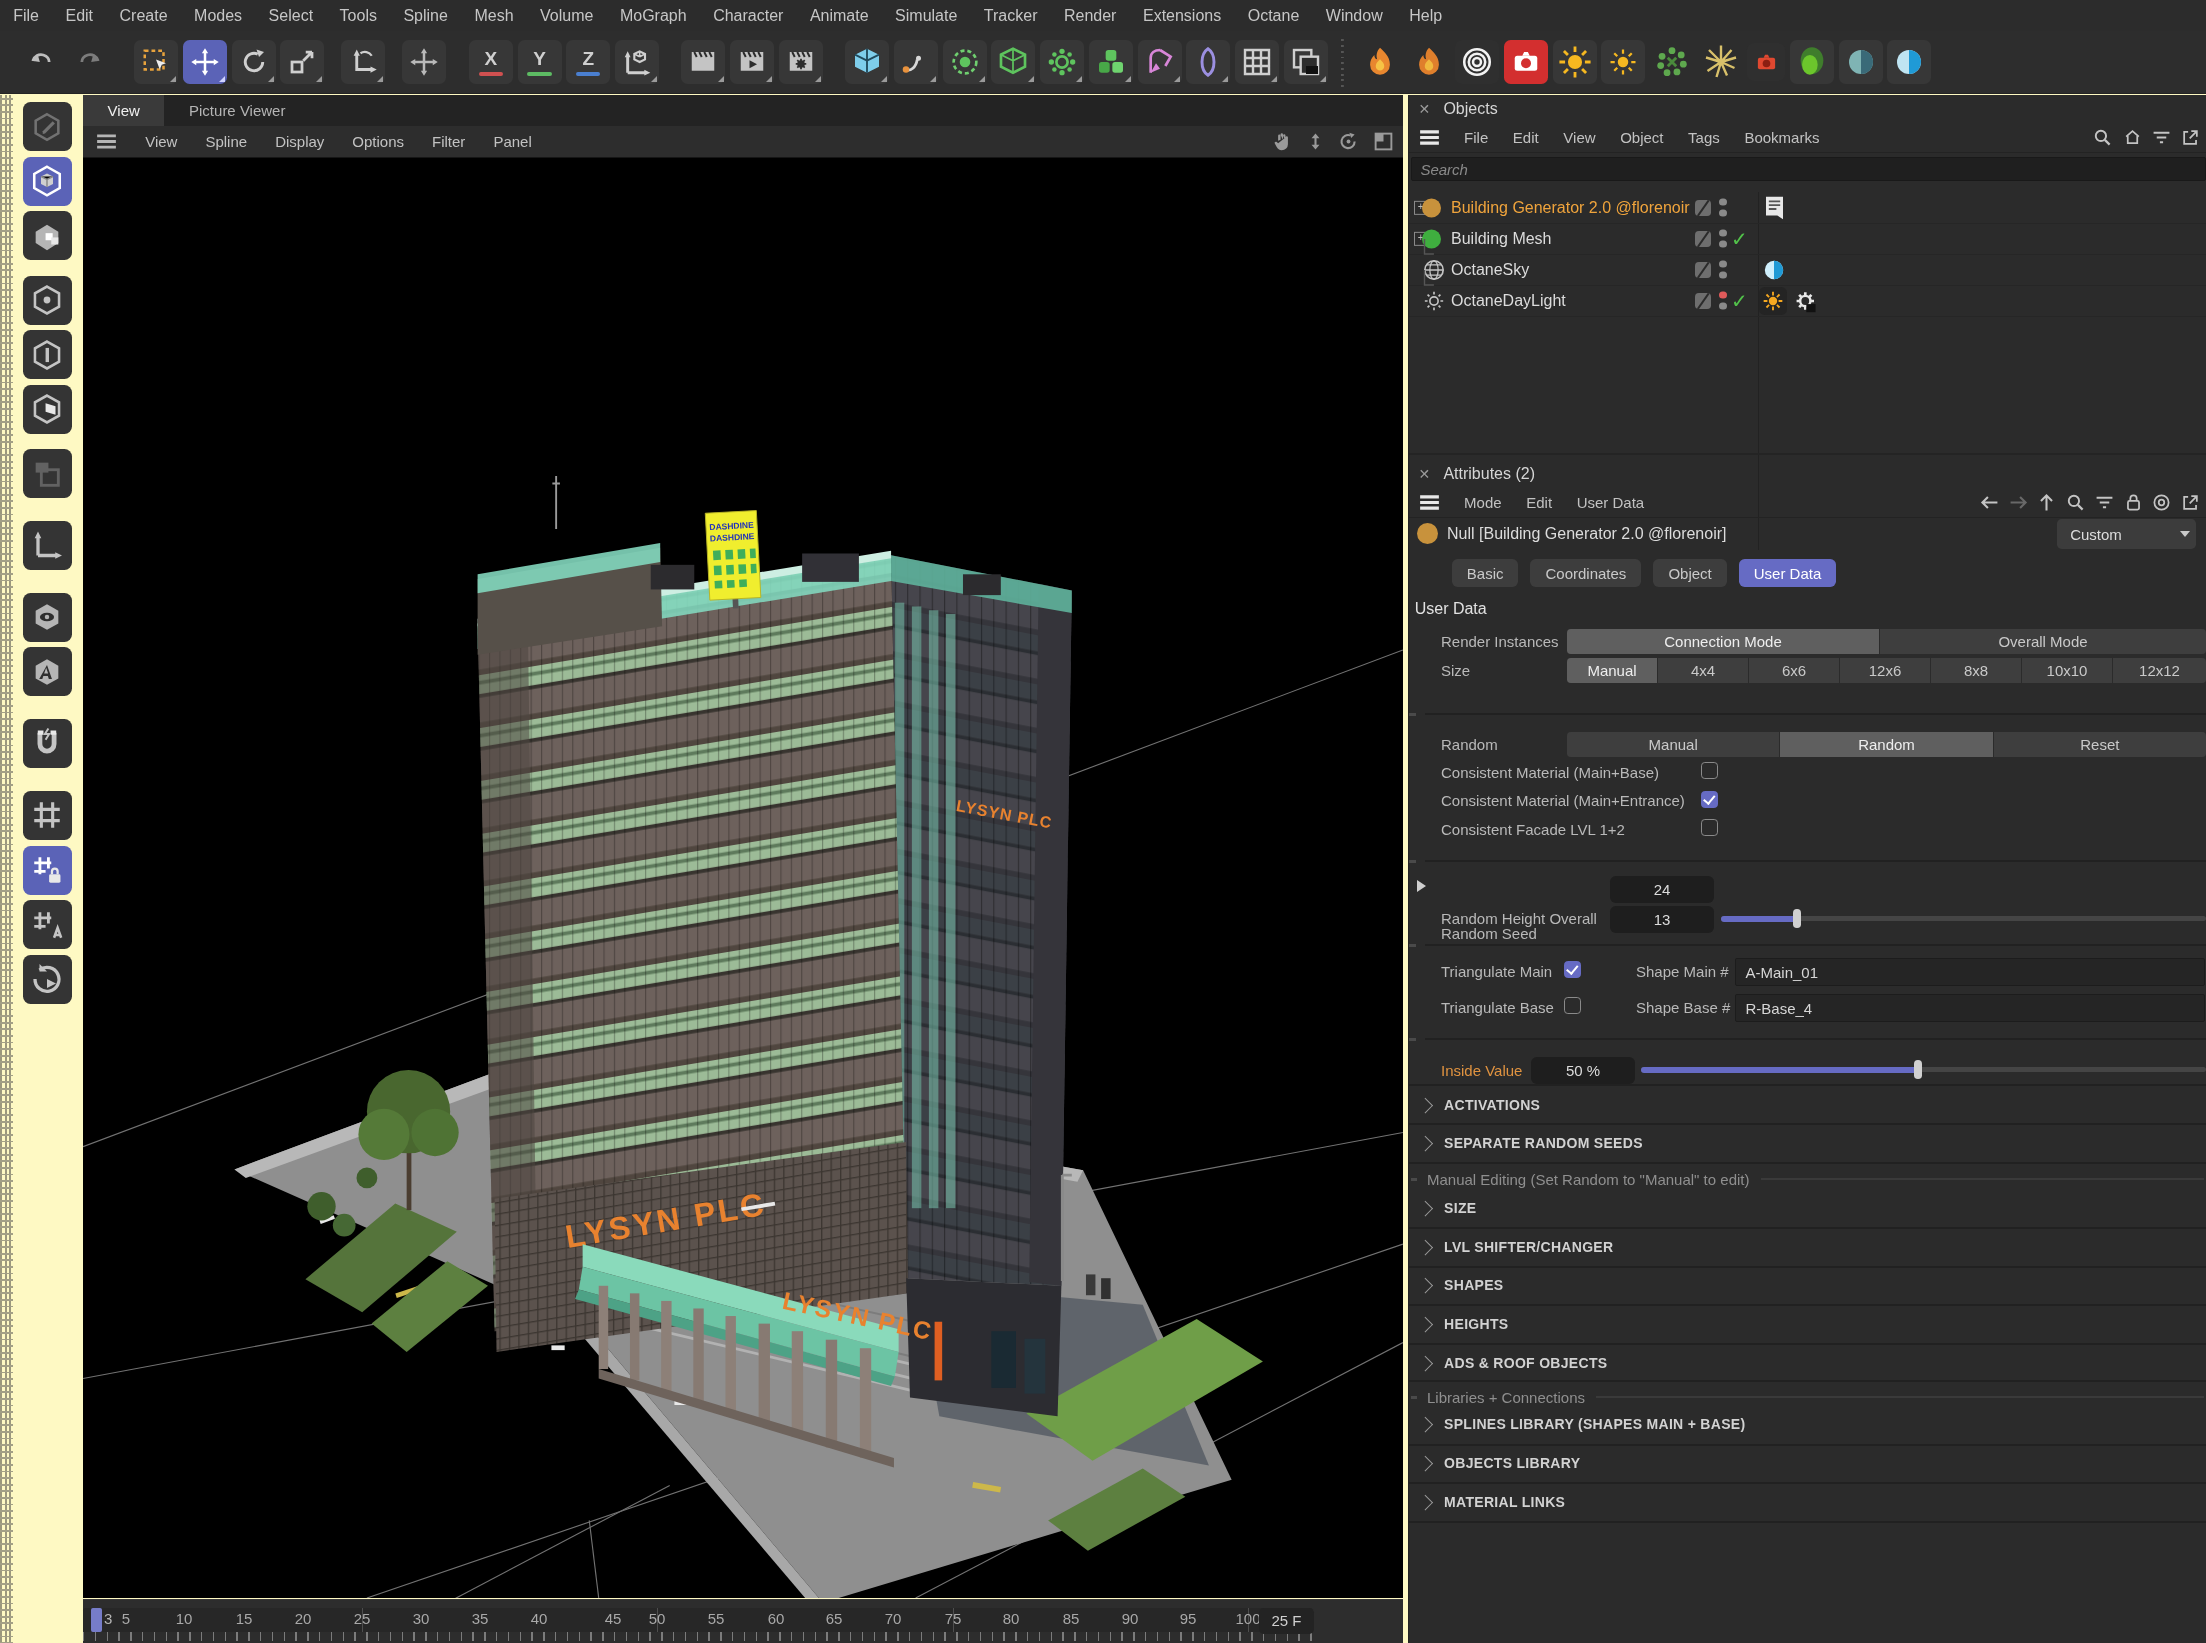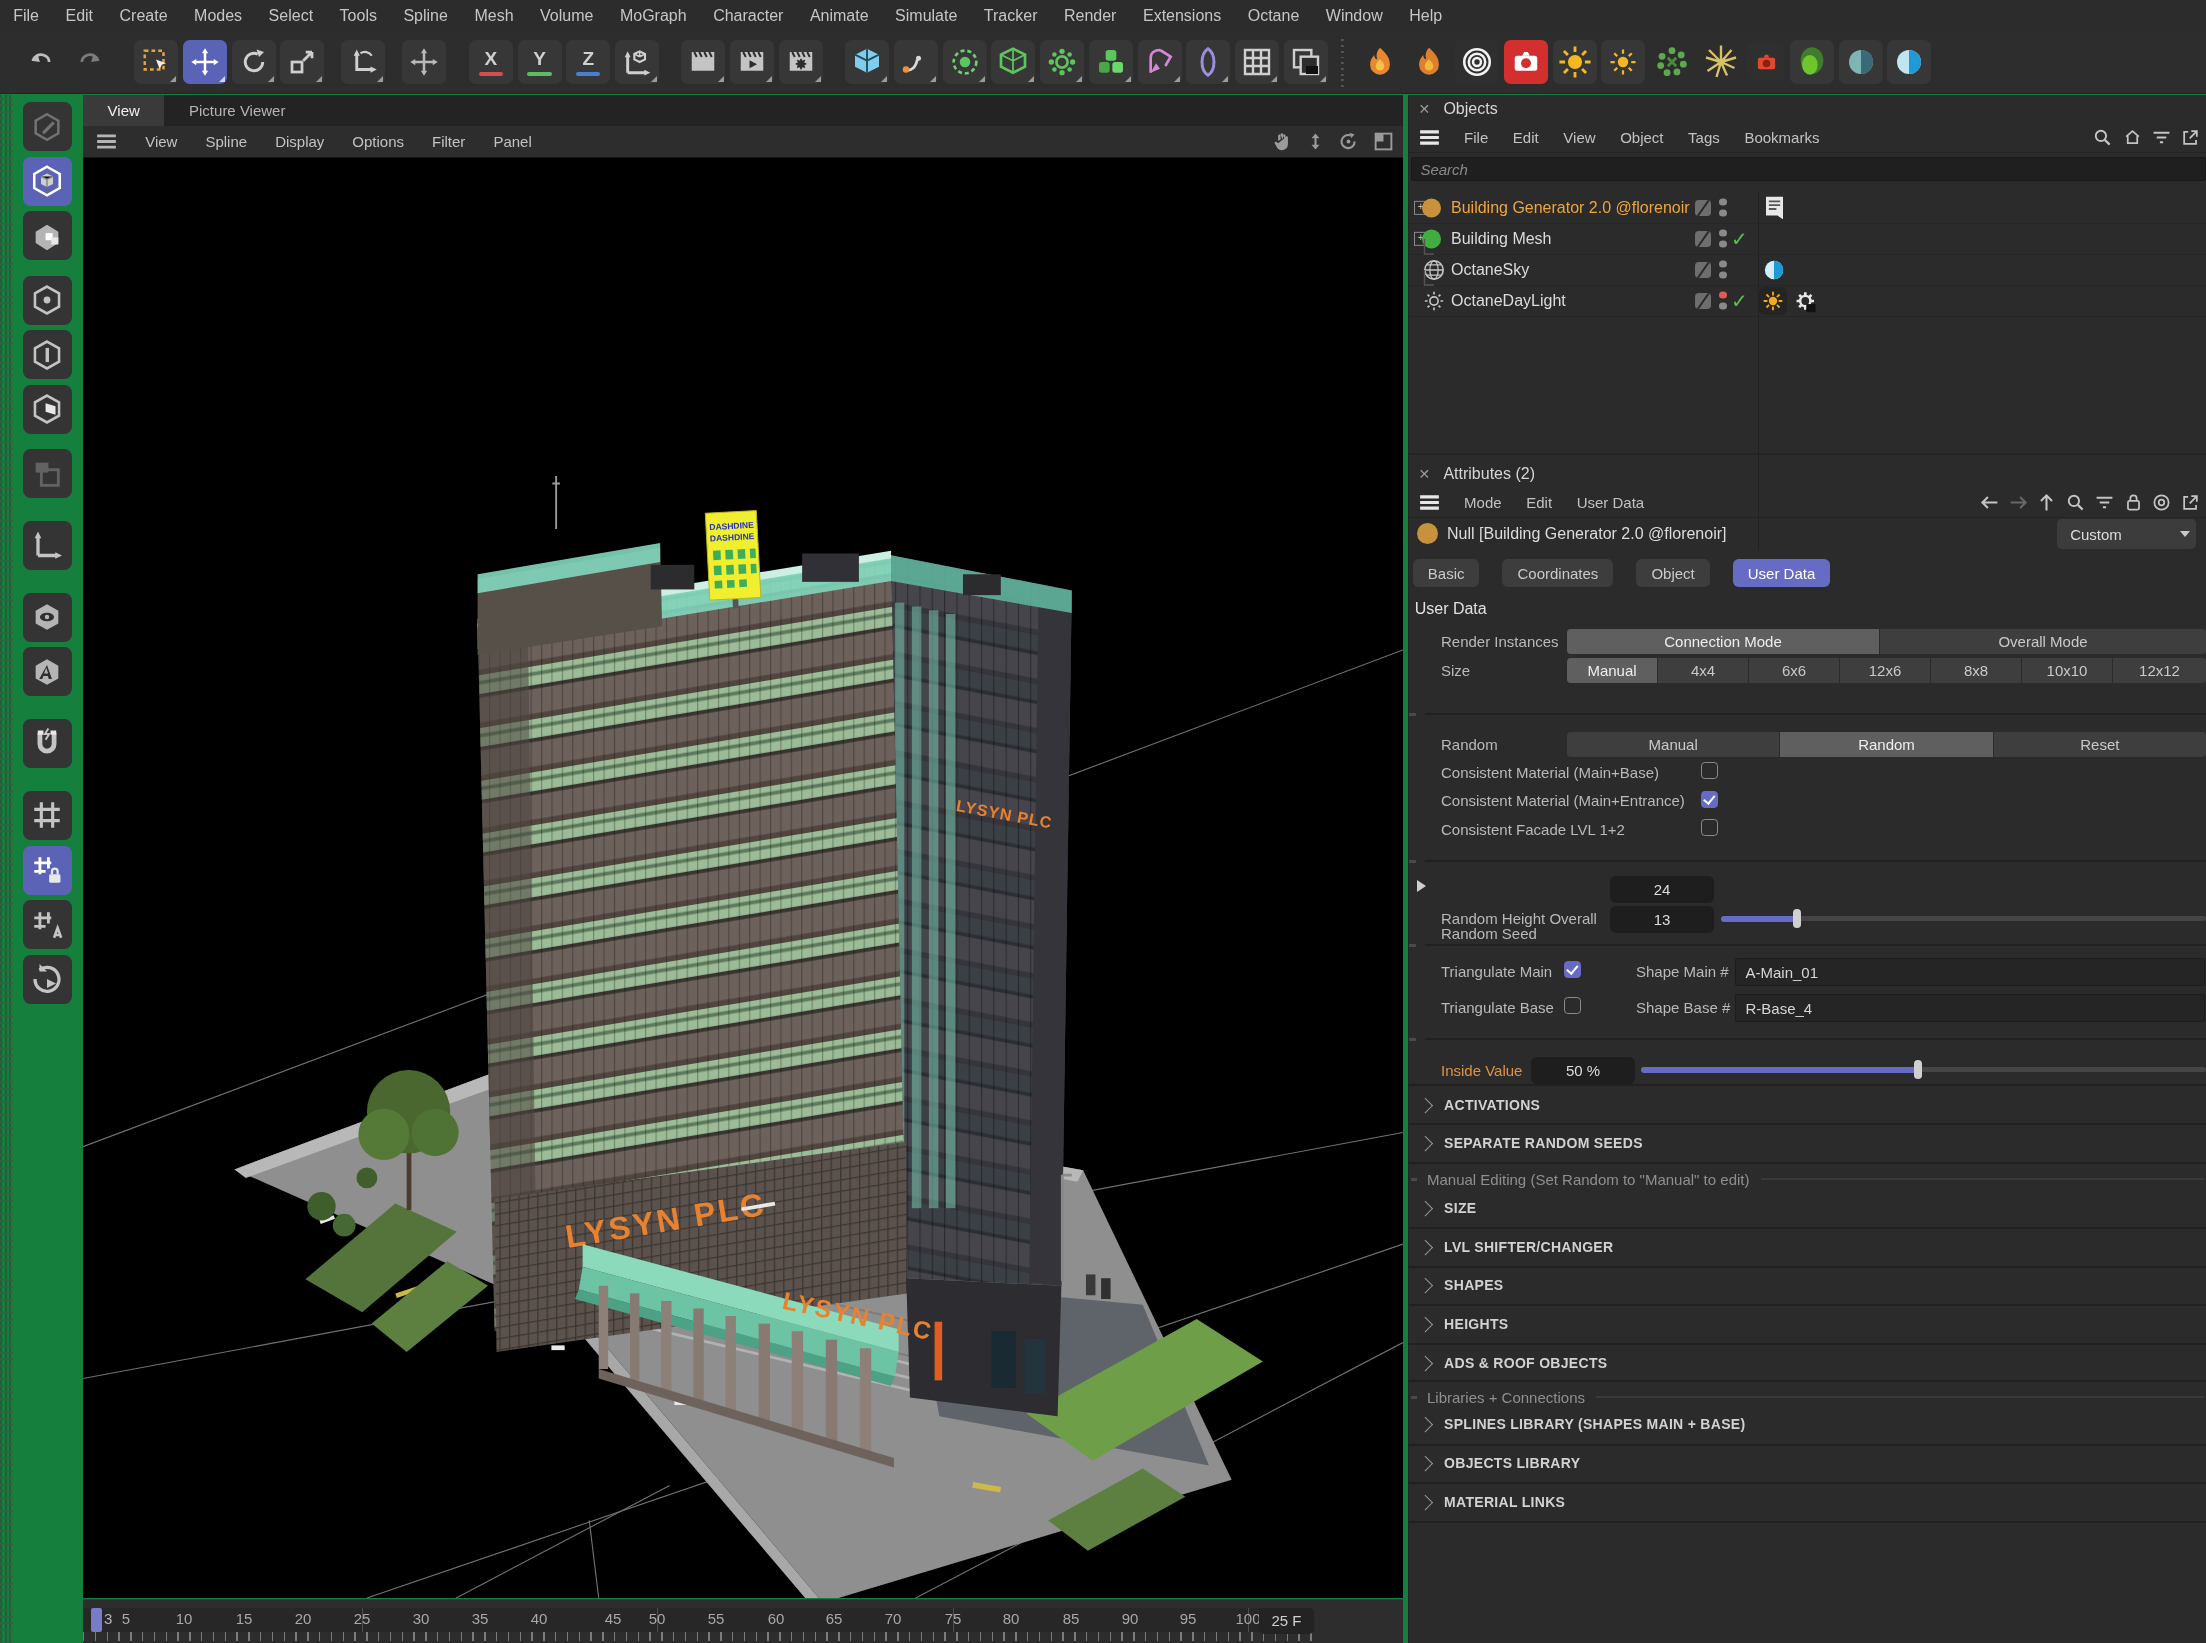--- a/index.html
+++ b/index.html
@@ -1,16 +1,16 @@
 <!DOCTYPE html>
 <html style="font-size:15px"><head>
 <meta charset="utf-8">
 <style>
   html,body{margin:0;padding:0;background:#222;}
-  .app{position:relative;width:2207px;height:1644px;background:#15803d;overflow:hidden;
+  .app{position:relative;width:2207px;height:1644px;background:#fef9c3;overflow:hidden;
        font-family:"Liberation Sans","DejaVu Sans",sans-serif;color:#c9c9c9;
        -webkit-font-smoothing:antialiased;}
   .abs{position:absolute;}
   
   .menubar{position:absolute;left:0;top:0;width:2207px;height:31px;background:#2c2c2c;
            display:flex;align-items:center;gap:26.5px;padding-left:13.2px;font-size:16px;color:#c6c6c6;}
   .menubar span{cursor:default;}
   
   .toolbar{position:absolute;left:0;top:31px;width:2207px;height:63px;background:#2d2d2d;
            display:flex;align-items:center;gap:4.7px;padding-left:19px;box-sizing:border-box;
@@ -84,21 +84,21 @@
   .oname{position:absolute;left:42px;top:50%;transform:translateY(-50%);white-space:nowrap;color:#dcdcdc;}
   .toggle-sq{position:absolute;left:286px;top:50%;transform:translateY(-50%);width:16px;height:16px;
       border-radius:3.8px;background:#6e6e6e;overflow:hidden;}
   .toggle-sq::after{content:"";position:absolute;left:6.6px;top:-1.9px;width:1.9px;height:21px;background:#2b2b2b;
       transform:rotate(35deg);}
   .dotcol{position:absolute;left:310px;top:50%;transform:translateY(-50%);display:flex;flex-direction:column;gap:3.8px;}
   .dotcol i{width:7.6px;height:7.6px;border-radius:50%;background:#8a8a8a;display:block;}
   .vcheck{position:absolute;left:322px;top:50%;transform:translateY(-50%);color:#52c24a;font-size:20px;font-weight:bold;}
   .tagslot{position:absolute;top:50%;transform:translateY(-50%);}
   
-  .atabs{position:absolute;display:flex;gap:23px;}
+  .atabs{position:absolute;display:flex;gap:12px;margin-left:39px;}
   .atab{height:28px;border-radius:5.7px;background:#3d3d3d;color:#c9c9c9;font-size:15px;
       display:flex;align-items:center;justify-content:center;padding:0 15px;}
   .atab.active{background:#666bc4;color:#fff;}
   .alabel{position:absolute;left:32px;font-size:15px;color:#b9b9b9;white-space:nowrap;}
   .seg{position:absolute;display:flex;height:24.6px;border-radius:3.8px;overflow:hidden;}
   .seg div{display:flex;align-items:center;justify-content:center;font-size:15px;background:#3e3e3e;
       color:#c9c9c9;border-right:0.9px solid #2b2b2b;}
   .seg div:last-child{border-right:none;}
   .seg div.on{background:#5f5f5f;color:#eee;}
   .cb{position:absolute;width:17px;height:17px;border-radius:3.8px;border:1.9px solid #8a8a8a;box-sizing:border-box;}

